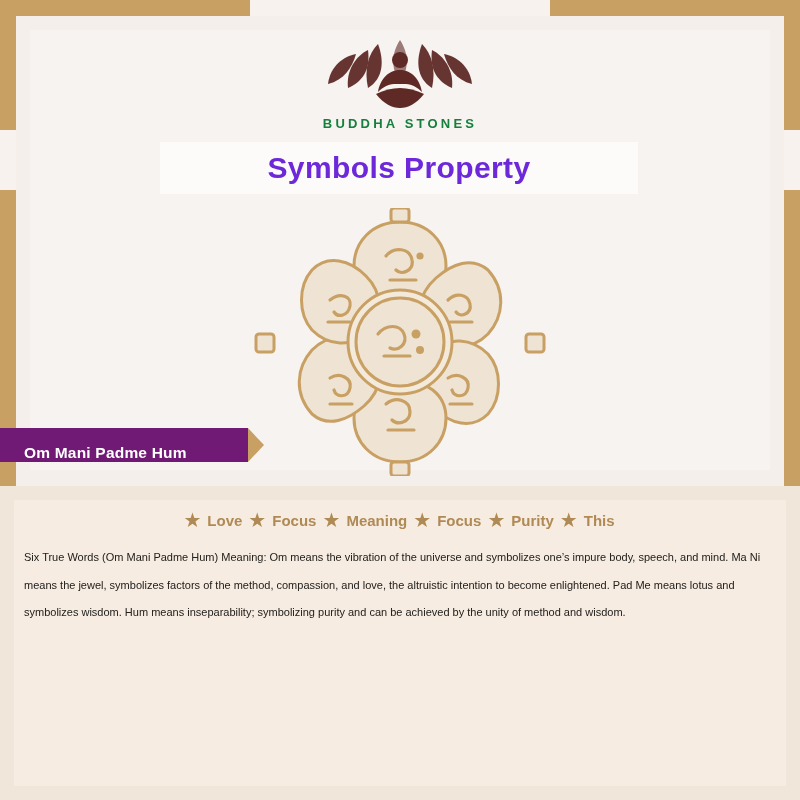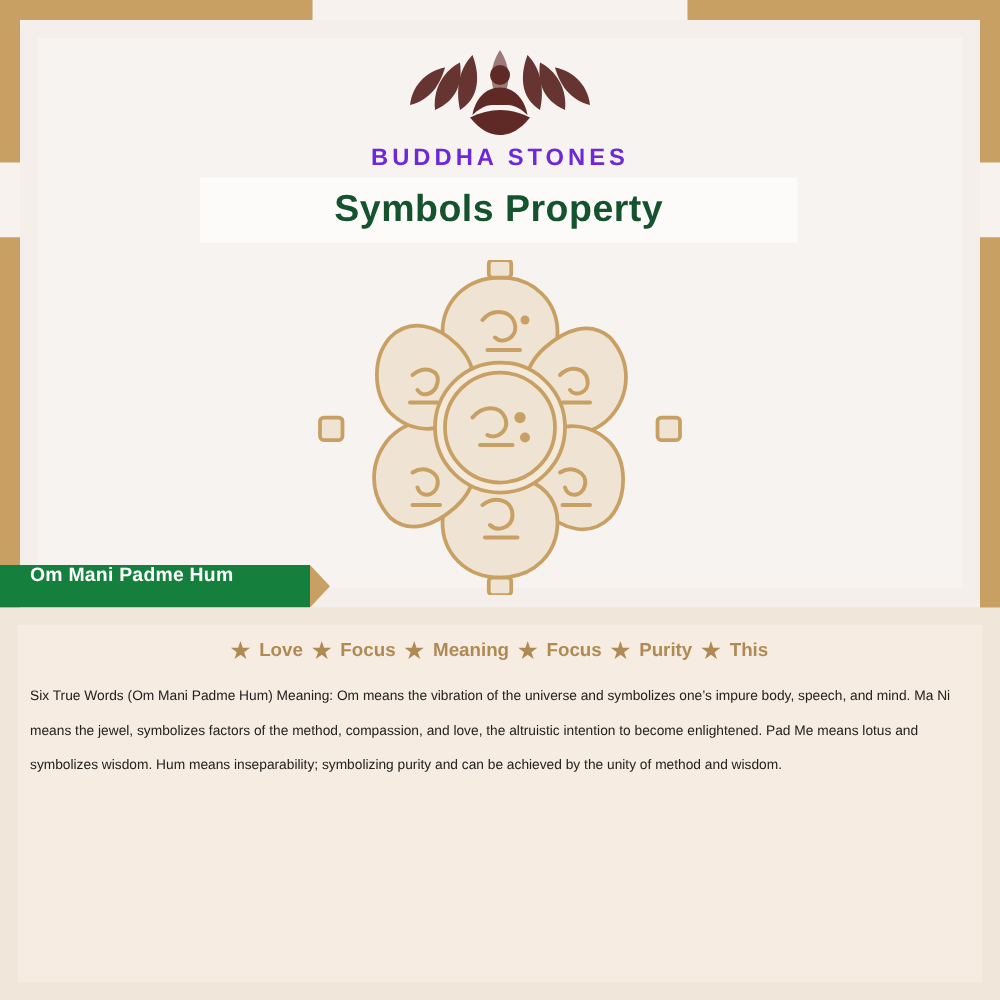--- a/index.html
+++ b/index.html
@@ -65,65 +65,65 @@
     text-align: center;
   }
   .logo-mark {
     width: 180px;
     height: 92px;
     margin: 0 auto;
     display: block;
   }
   .brand-name {
     margin-top: 2px;
-    font-size: 19px;
+    font-size: 13px;
     letter-spacing: 3.2px;
     font-weight: bold;
-    color: #6d28d9;
+    color: #15803d;
     font-family: "Liberation Sans", sans-serif;
   }
 
   
   .title-bar {
     position: absolute;
     left: 160px;
     top: 142px;
     width: 478px;
     height: 52px;
     background: #fdfbf9;
     display: flex;
     align-items: center;
     justify-content: center;
   }
   .title-text {
     font-size: 30px;
     font-weight: bold;
-    color: #14532d;
+    color: #6d28d9;
     letter-spacing: 0.4px;
   }
 
   
   .mandala-wrap {
     position: absolute;
     left: 250px;
     top: 208px;
     width: 300px;
     height: 268px;
   }
 
   
   .ribbon {
     position: absolute;
     left: 0;
-    top: 452px;
+    top: 428px;
     width: 248px;
     height: 34px;
-    background: #15803d;
+    background: #701a75;
     display: flex;
-    align-items: flex-start;
+    align-items: flex-end;
   }
   .ribbon::after {
     content: "";
     position: absolute;
     right: -16px;
     top: 0;
     border-top: 17px solid transparent;
     border-bottom: 17px solid transparent;
     border-left: 16px solid #c9a063;
   }

